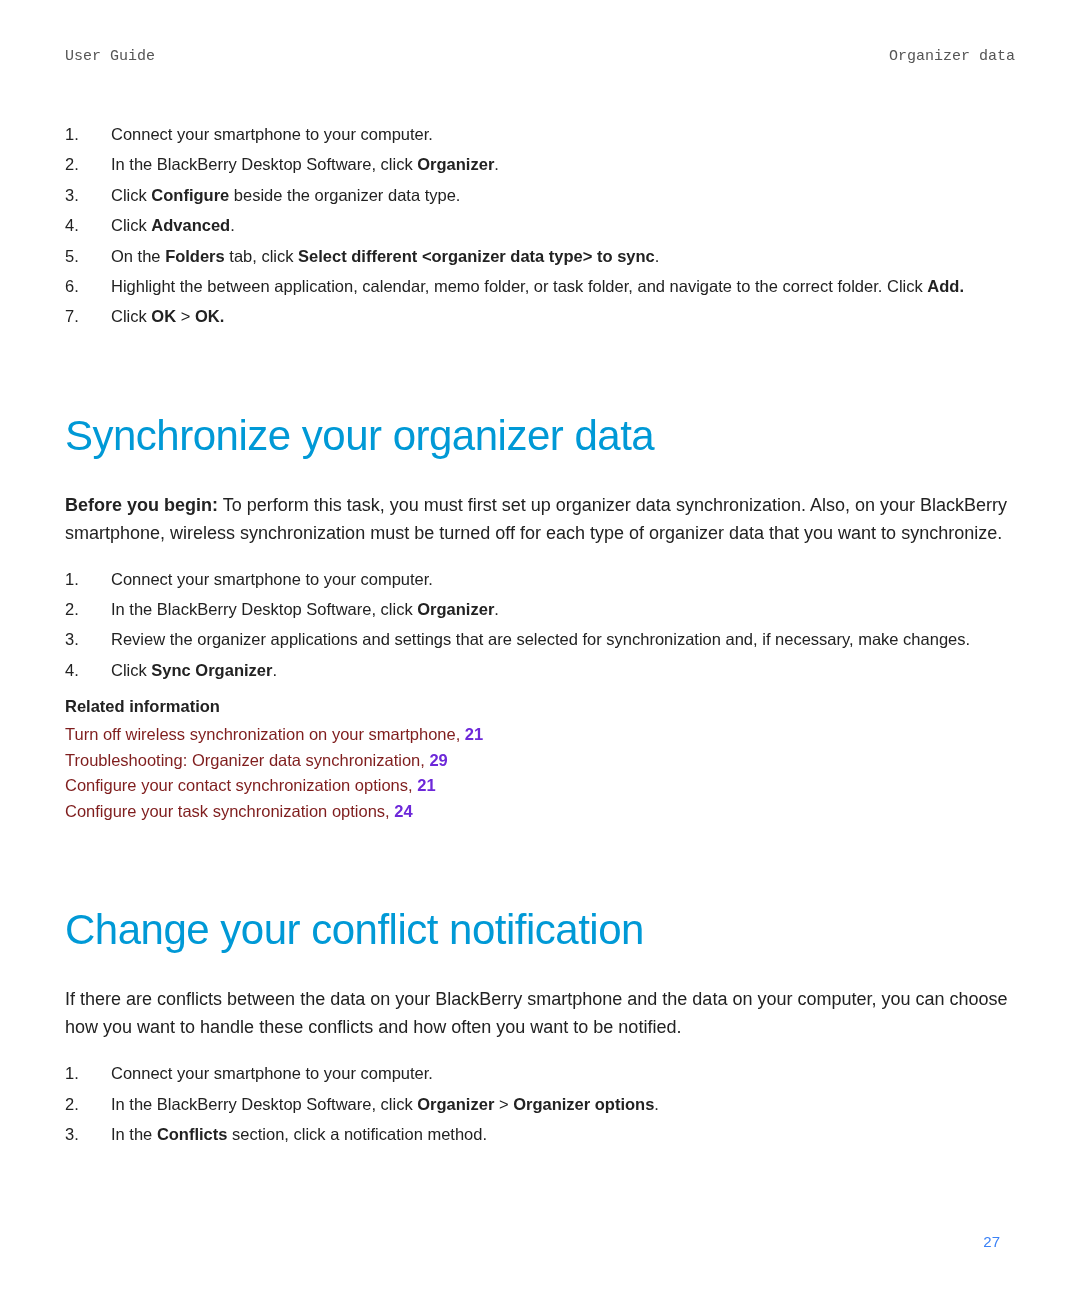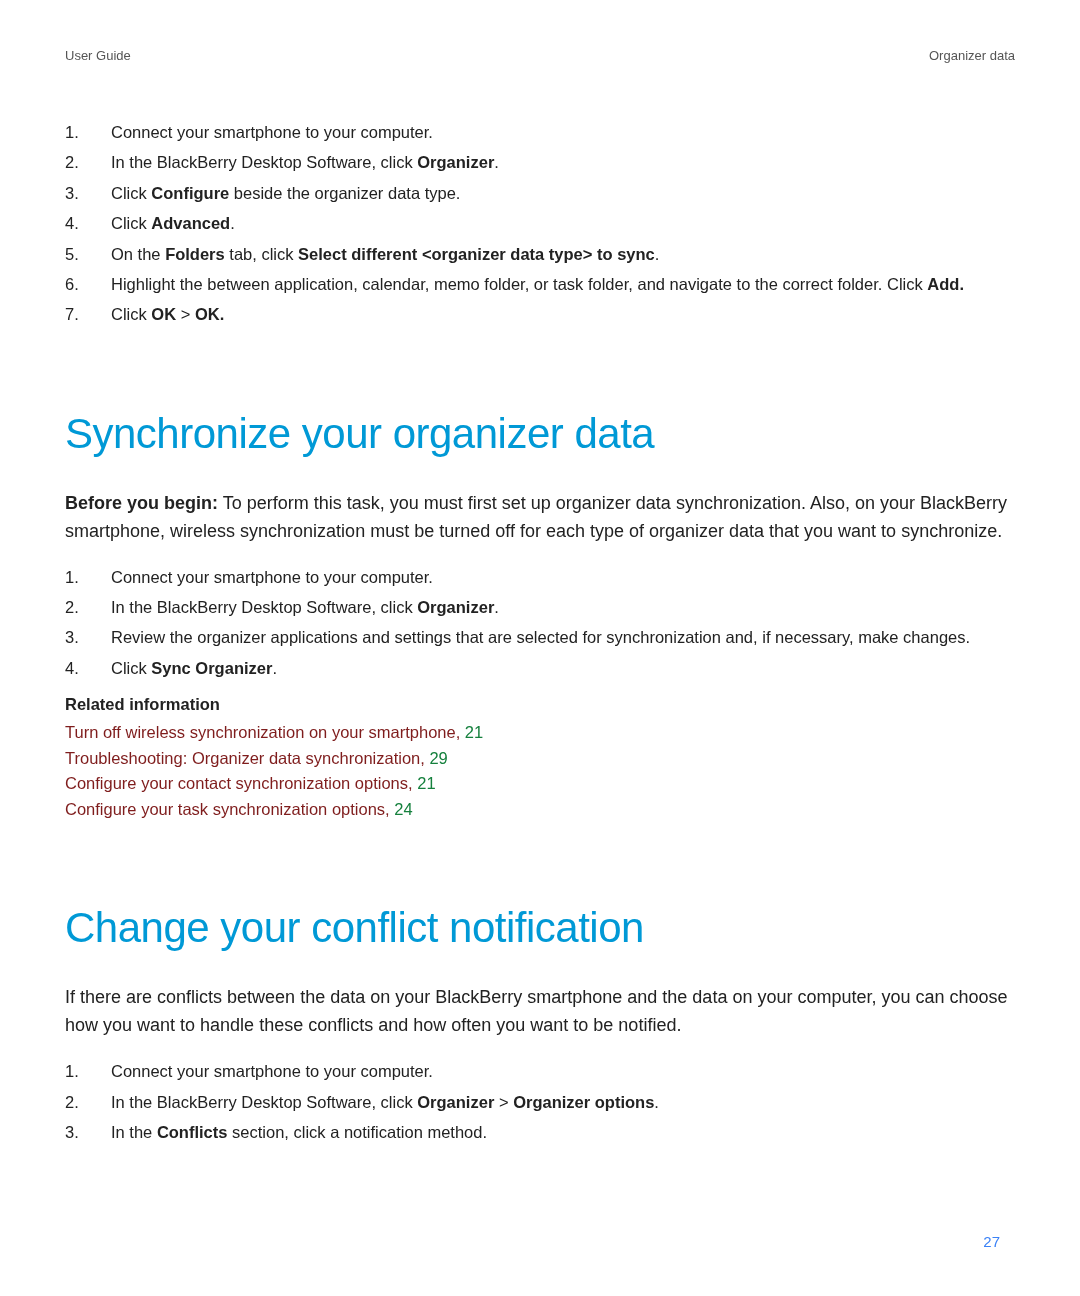--- a/index.html
+++ b/index.html
@@ -8,23 +8,24 @@
     height: 1296px;
     background: #ffffff;
     font-family: Arial, Helvetica, sans-serif;
     color: #222;
     position: relative;
     padding: 48px 65px 48px 65px;
   }
   .header-row {
     display: flex;
     justify-content: space-between;
-    font-size: 13px;
+    font-size: 15px;
     color: #555;
     margin-bottom: 56px;
+    font-family: Liberation Mono, monospace;
   }
   ol.steps {
     list-style: none;
     counter-reset: step;
     font-size: 16.5px;
     line-height: 1.6;
     color: #222;
   }
   ol.steps > li {
     counter-increment: step;
@@ -60,21 +61,22 @@
     margin-bottom: 6px;
   }
   .related-list {
     font-size: 16.5px;
     line-height: 1.55;
   }
   .related-list .link {
     color: #7f1d1d;
   }
   .related-list .pg {
-    color: #15803d;
+    color: #6d28d9;
+    font-weight: bold;
   }
   .page-num {
     position: absolute;
     bottom: 46px;
     right: 80px;
     font-size: 15px;
     color: #3b82f6;
   }
 </style>
 </head>

